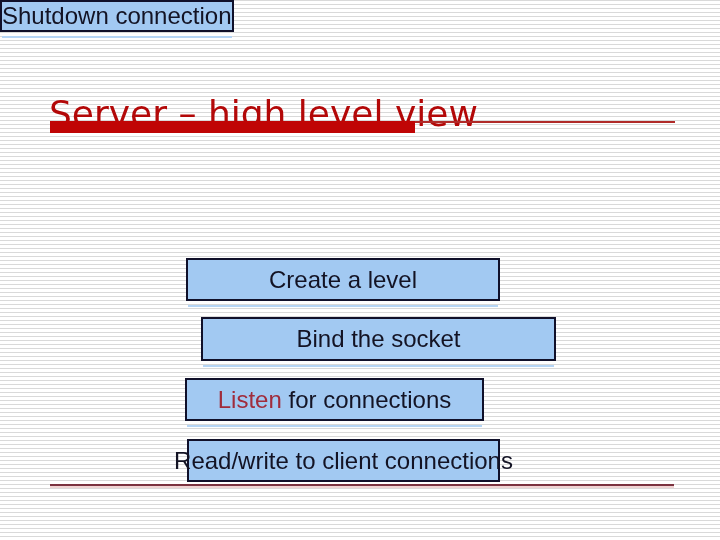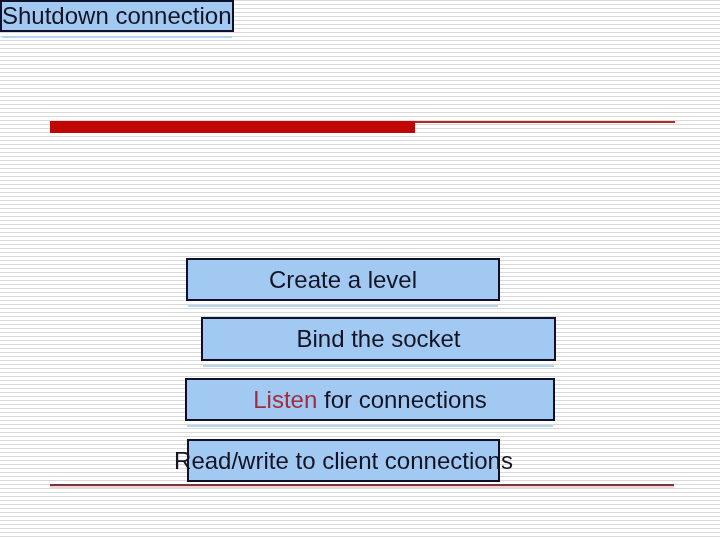--- a/index.html
+++ b/index.html
@@ -73,21 +73,21 @@
     right: 0px;
     bottom: -8px;
     height: 2px;
     background: #b5d5f5;
   }
 
   .step:nth-of-type(1) { left: 186px; top: 138px; width: 314px; height: 43px; }
   .step:nth-of-type(2) { left: 186px; top: 199px; width: 314px; height: 42px; }
   .step:nth-of-type(3) { left: 186px; top: 258px; width: 314px; height: 43px; }
   .step:nth-of-type(4) { left: 201px; top: 317px; width: 355px; height: 44px; }
-  .step:nth-of-type(5) { left: 185px; top: 378px; width: 370px; height: 43px; text-align: center; }
+  .step:nth-of-type(5) { left: 185px; top: 378px; width: 299px; height: 43px; text-align: center; }
   .step:nth-of-type(6) { left: 187px; top: 439px; width: 313px; height: 43px; }
 
   .step .highlight {
     color: #a02c3c;
   }
 
   .bottom-rule {
     position: absolute;
     left: 50px;
     top: 484px;
@@ -103,20 +103,21 @@
     width: 100%;
     height: 2px;
     background: #f0d4d4;
   }
 </style>
 </head>
 <body>
 
 <div id="slide">
 
+  <h1 class="slide-title">Server – high level view</h1>
 
   <div class="title-accent-line"></div>
   <div class="title-accent-bar"></div>
 
   <div class="step">
     <span>Create a level</span>
   </div>
 
   <div class="step">
     <span>Bind the socket</span>

